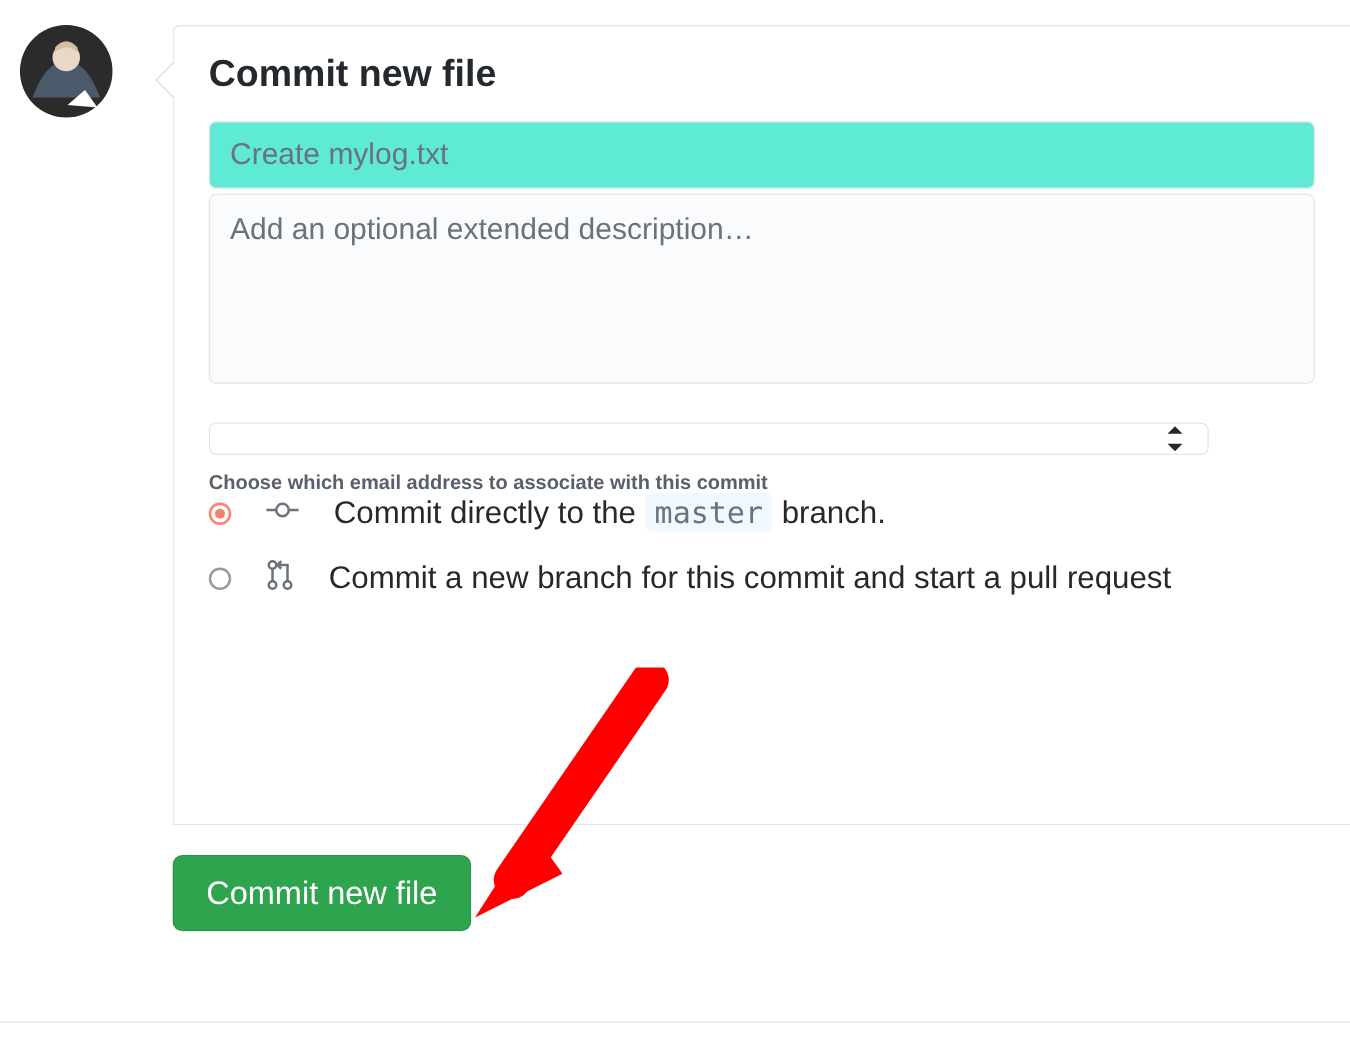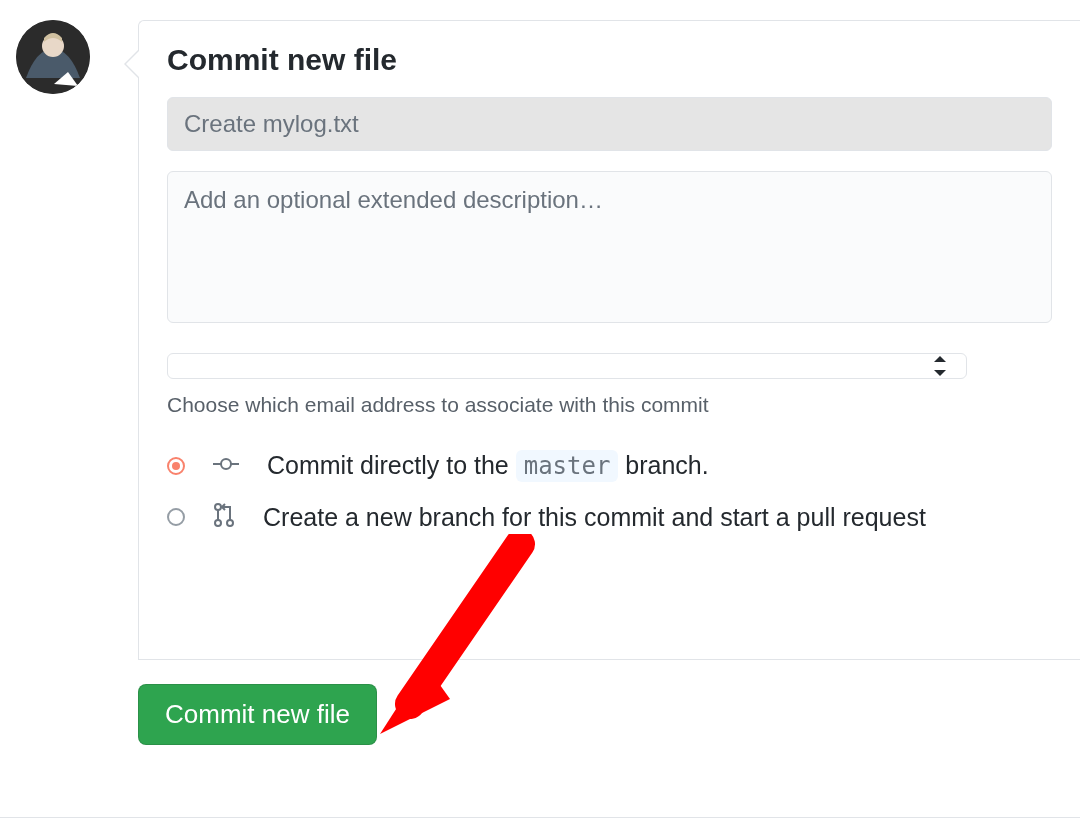--- a/index.html
+++ b/index.html
@@ -63,22 +63,22 @@
     color: #24292e;
     margin: 0 0 20px 0;
   }
   .subject-input {
     width: 100%;
     font-size: 24px;
     color: #6a737d;
     padding: 12px 16px;
     border: 1px solid #e1e4e8;
     border-radius: 6px;
-    background: #e5e5e5;
-    margin-bottom: 20px;
+    background: #5eead4;
+    margin-bottom: 4px;
   }
   .desc-input {
     width: 100%;
     height: 152px;
     font-size: 24px;
     font-family: inherit;
     color: #6a737d;
     padding: 14px 16px;
     border: 1px solid #e1e4e8;
     border-radius: 6px;
@@ -113,23 +113,23 @@
     content: "";
     position: absolute;
     left: 2px;
     width: 0; height: 0;
     border-left: 6px solid transparent;
     border-right: 6px solid transparent;
   }
   .email-select .caret::before { top: 0; border-bottom: 6px solid #24292e; }
   .email-select .caret::after  { bottom: 0; border-top: 6px solid #24292e; }
   .email-help {
-    font-size: 21px;
+    font-size: 16px;
     color: #586069;
-    margin-bottom: 34px;
+    font-weight: bold;
   }
   .radio-row {
     display: flex;
     align-items: center;
     gap: 28px;
     margin-bottom: 22px;
   }
   .radio {
     width: 18px; height: 18px;
     border: 2px solid #959da5;
@@ -260,21 +260,21 @@
         <svg width="22" height="26" viewBox="0 0 22 26">
           <circle cx="5" cy="5" r="3" fill="none" stroke="#6a737d" stroke-width="2"></circle>
           <circle cx="5" cy="21" r="3" fill="none" stroke="#6a737d" stroke-width="2"></circle>
           <circle cx="17" cy="21" r="3" fill="none" stroke="#6a737d" stroke-width="2"></circle>
           <line x1="5" y1="8" x2="5" y2="18" stroke="#6a737d" stroke-width="2"></line>
           <path d="M10 5 L17 5 L17 18" fill="none" stroke="#6a737d" stroke-width="2"></path>
           <path d="M12 2 L9 5 L12 8" fill="none" stroke="#6a737d" stroke-width="2"></path>
         </svg>
       </span>
       <span class="radio-text">
-        <span>Create a </span><span class="strong">new branch</span><span> for this commit and start a pull request</span>
+        <span>Commit a </span><span class="strong">new branch</span><span> for this commit and start a pull request</span>
       </span>
     </div>
   </div>
 
   <div class="actions">
     <button class="btn btn-primary">Commit new file</button>
   </div>
 
 </div>
 

